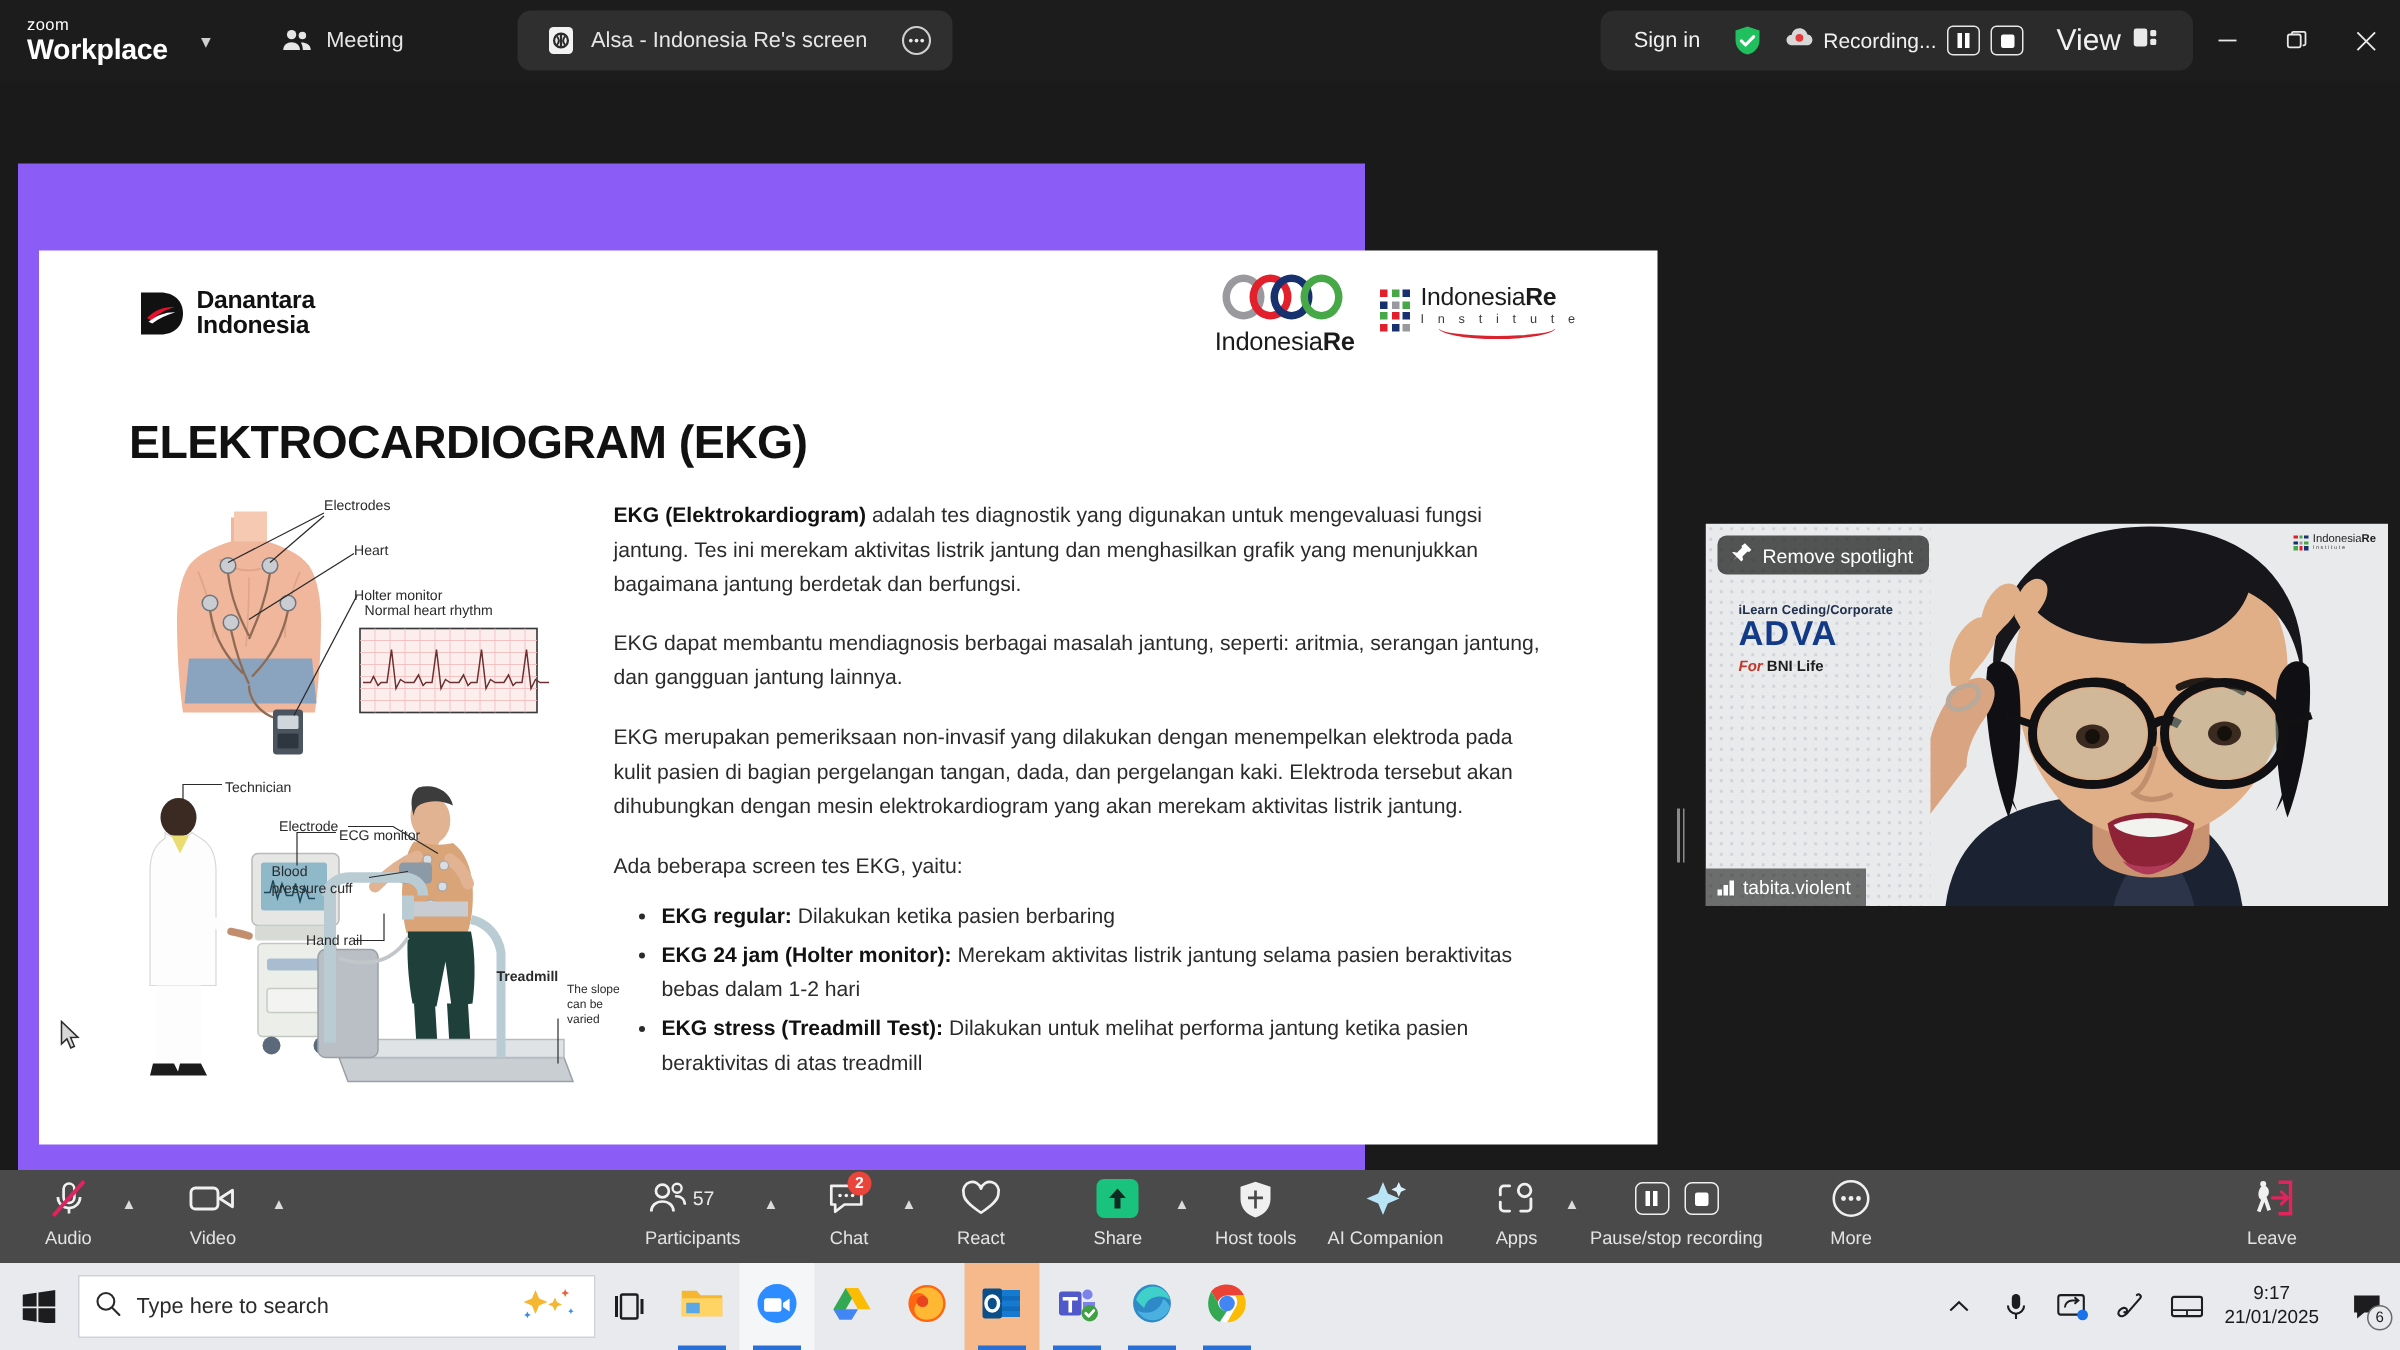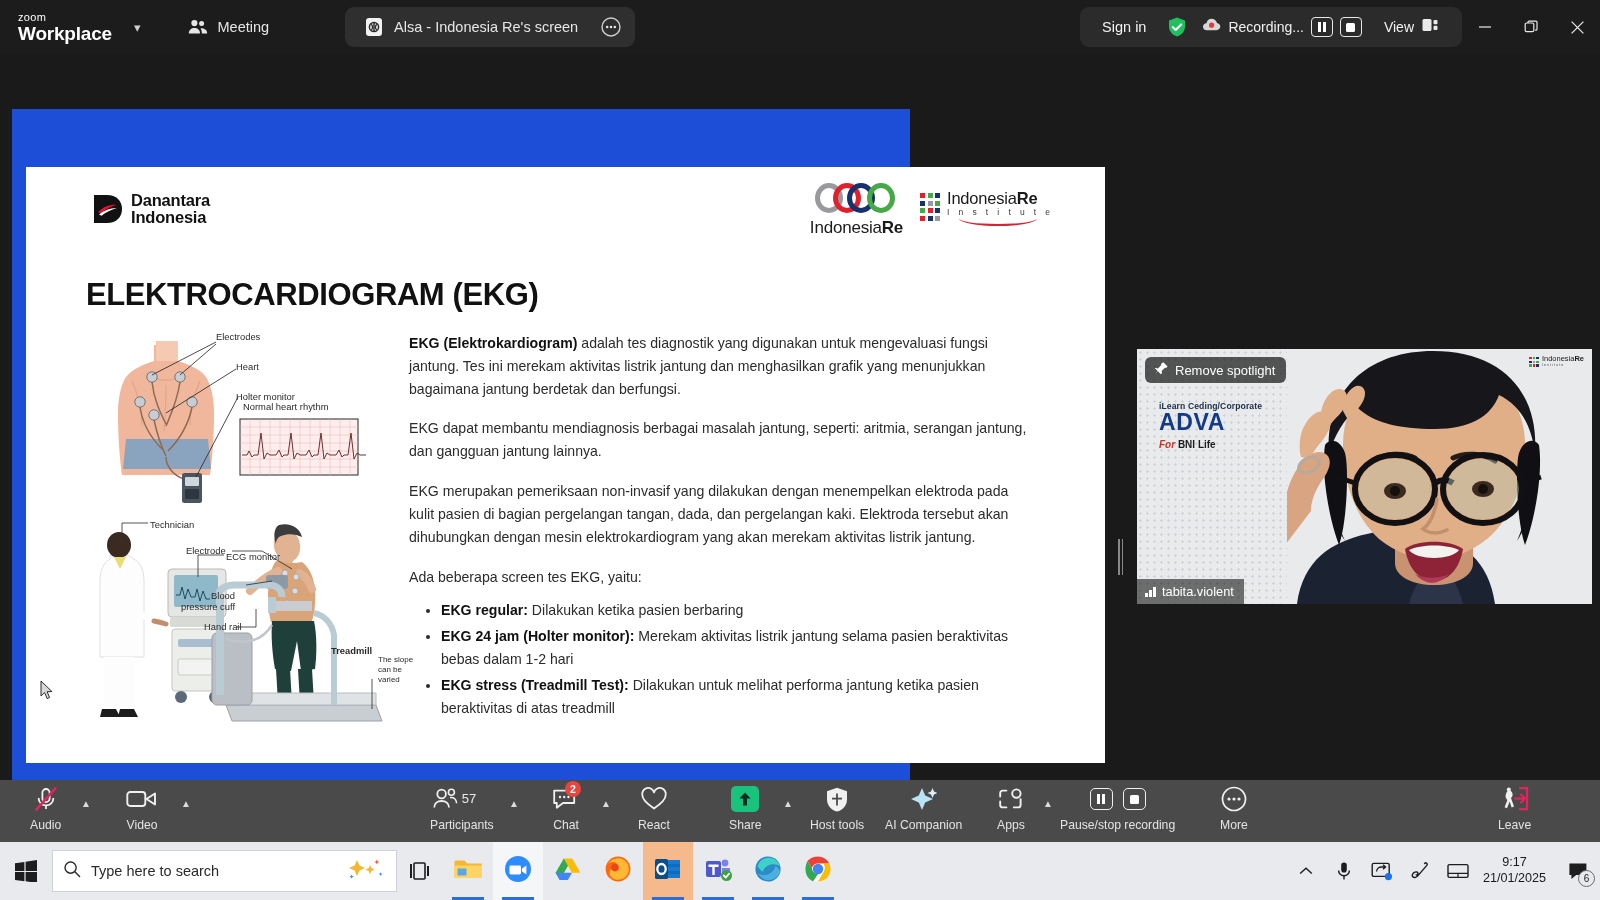--- a/index.html
+++ b/index.html
@@ -46,34 +46,34 @@
   #rec-group { display:flex; align-items:center; gap:7px; padding:0 6px; }
   #rec-label { color:#f0f0f0; font-size:14px; }
   .rec-btn {
     width:22px; height:20px; border:1.6px solid #e8e8e8; border-radius:4px;
     display:flex; align-items:center; justify-content:center; cursor:pointer;
   }
   .rec-pause-bars { display:flex; gap:2.5px; }
   .rec-pause-bars i { display:block; width:3px; height:10px; background:#fff; }
   .rec-stop-sq { width:9px; height:9px; background:#fff; border-radius:1.5px; }
   #view-btn { display:flex; align-items:center; gap:8px; padding:0 12px 0 16px; cursor:pointer; }
-  #view-label { color:#f2f2f2; font-size:14px; }
+  #view-label { color:#f2f2f2; font-size:20px; }
   .wincontrol {
     width:46px; height:54px; display:flex; align-items:center; justify-content:center;
     color:#e9e9e9; cursor:pointer;
   }
 
   
   #stage {
     position:absolute; top:54px; left:0; width:1600px; height:726px;
     background:#1a1a1a;
   }
   #share-frame {
     position:absolute; left:12px; top:55px; width:898px; height:672px;
-    background:#1d4ed8;
+    background:#8b5cf6;
   }
   #slide {
     position:absolute; left:14px; top:58px; width:1079px; height:596px;
     background:#ffffff; overflow:hidden;
   }
   #slide-scroll-grip {
     position:absolute; left:1105px; top:430px; width:7px; height:36px;
   }
   #slide-scroll-grip i {
     position:absolute; top:0; width:1.5px; height:36px; background:#8a8a8a;
@@ -471,21 +471,21 @@
             <path d="M112 60 V38 H138"></path>
             <path d="M206 52 L176 34 H146"></path>
             <path d="M186 64 L160 68"></path>
             <path d="M170 92 V110 H150"></path>
             <path d="M286 192 V162"></path>
           </g>
         </svg>
         <div class="figlabel" style="left:64px;  top:2px;">Technician</div>
         <div class="figlabel" style="left:140px; top:34px;">ECG monitor</div>
         <div class="figlabel" style="left:100px; top:28px;">Electrode</div>
-        <div class="figlabel" style="left:95px;  top:58px; white-space:pre; text-align:right;margin-top:15px;">Blood
+        <div class="figlabel" style="left:95px;  top:58px; white-space:pre; text-align:left;">Blood
 pressure cuff</div>
         <div class="figlabel" style="left:118px; top:104px;">Hand rail</div>
         <div class="figlabel" style="left:245px; top:128px; font-weight:700;">Treadmill</div>
         <div class="figlabel" style="left:259px; top:138px; white-space:pre; font-size:8px; line-height:1.25;padding-left:33px;">The slope
 can be
 varied</div>
       </div>
 
       <div id="slide-body">
         <p><b>EKG (Elektrokardiogram)</b><span> adalah tes diagnostik yang digunakan untuk mengevaluasi fungsi jantung. Tes ini merekam aktivitas listrik jantung dan menghasilkan grafik yang menunjukkan bagaimana jantung berdetak dan berfungsi.</span></p>

